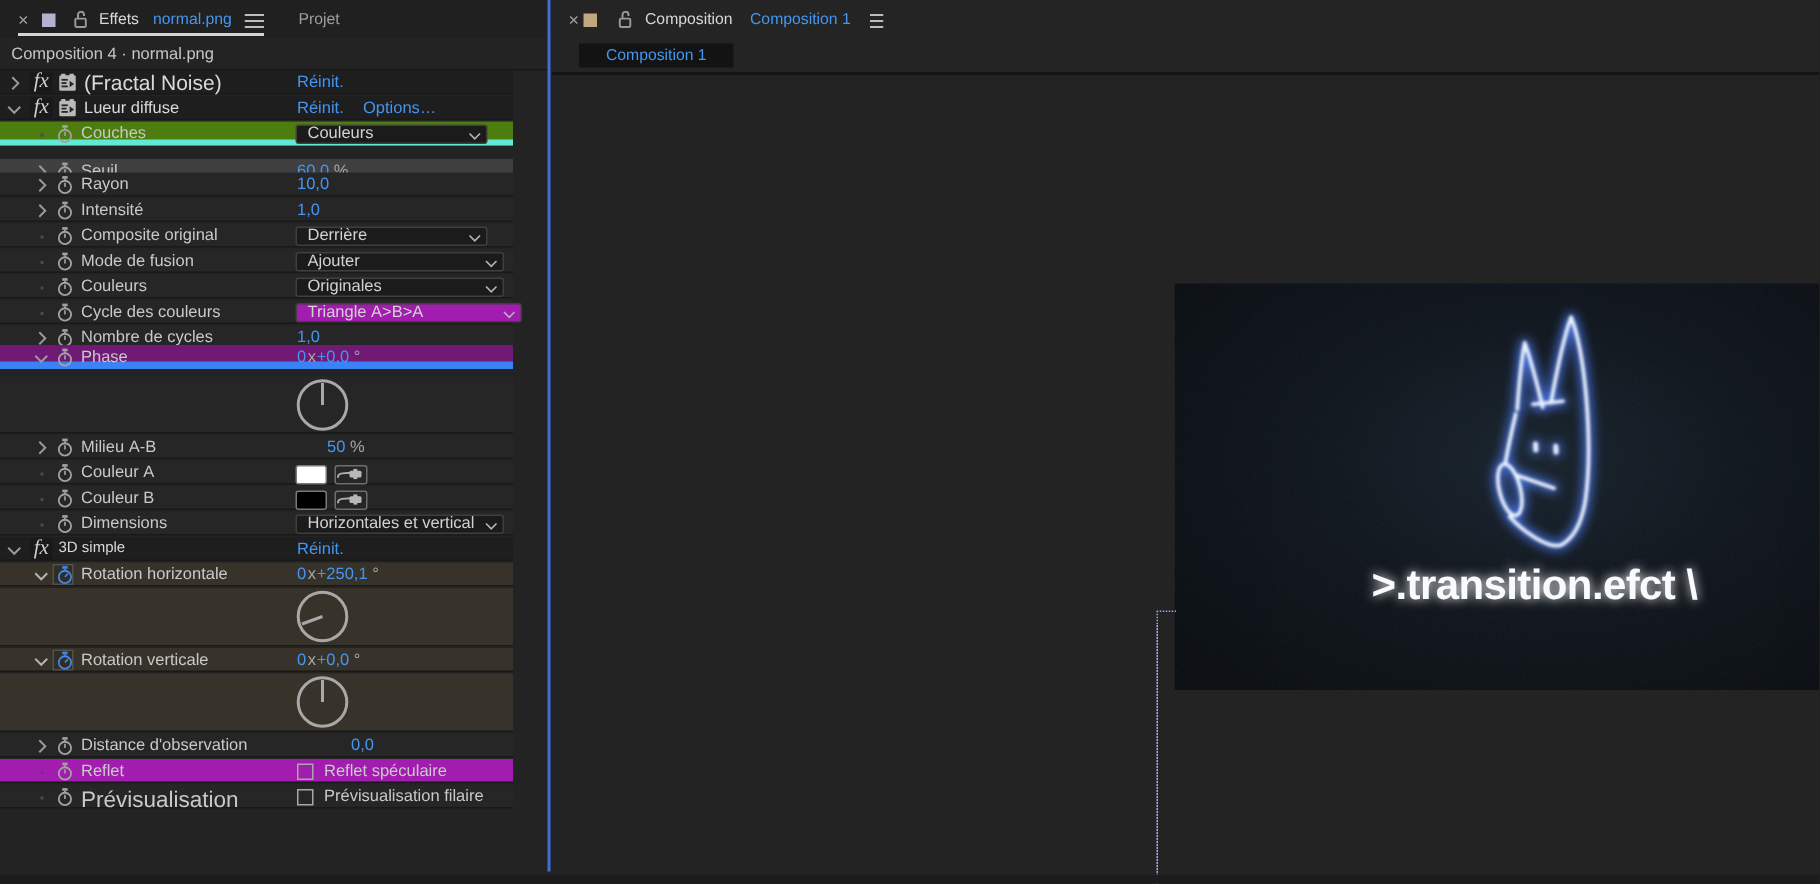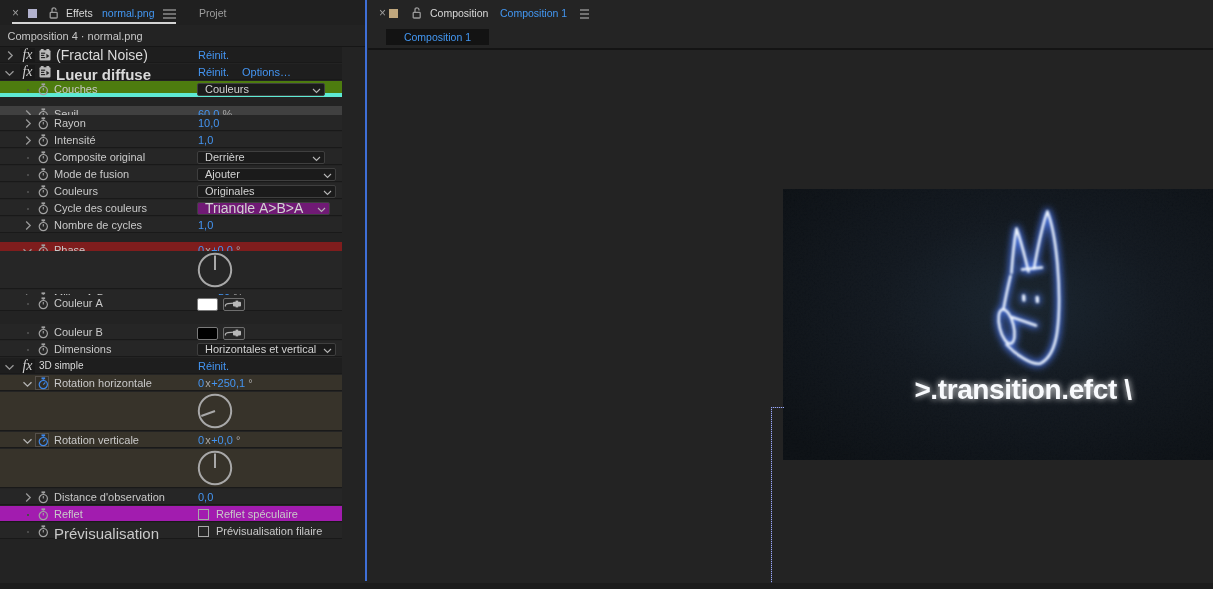--- a/index.html
+++ b/index.html
@@ -51,21 +51,21 @@
     <div style="position:absolute;left:20px;top:1px;width:15px;height:14px;background:#191919;color:#cfcfcf;font:italic 14px 'Liberation Serif',serif;text-align:center;line-height:13px">fx</div>
     <svg style="position:absolute;left:39px;top:2px" width="12" height="12" viewBox="0 0 12 12">
       <rect x="0.5" y="1.2" width="11" height="10.3" rx="1" fill="#b9b9b9"></rect>
       <rect x="1.8" y="0" width="2.8" height="2.4" rx="0.5" fill="#b9b9b9"></rect>
       <rect x="7.4" y="0" width="2.8" height="2.4" rx="0.5" fill="#b9b9b9"></rect>
       <rect x="2" y="3.6" width="4.2" height="1.2" fill="#262626"></rect>
       <rect x="2" y="5.8" width="3.3" height="1.2" fill="#262626"></rect>
       <rect x="2" y="8" width="4.2" height="1.2" fill="#262626"></rect>
       <path d="M7.4 4.8 L10.4 7 L7.4 9.2 Z" fill="#262626"></path>
     </svg>
-    <div style="position:absolute;left:56px;top:2px;color:#dadada;font-size:15px;font-weight:bold;white-space:nowrap">Lueur&nbsp;diffuse</div>
+    <div style="position:absolute;left:56px;top:2px;color:#dadada;font-size:11px;font-weight:normal;white-space:nowrap">Lueur&nbsp;diffuse</div>
     <div style="position:absolute;left:198px;top:2px;font-size:11px;white-space:nowrap"><span style="color:#4495f2">Réinit.</span><span style="position:absolute;left:44px;color:#4495f2">Options…</span></div>
   </div>
 <div style="position:absolute;left:0;top:81px;width:342px;height:16px;background:#4d7c0f;border-bottom:4px solid #5eead4">
     <div style="position:absolute;left:27px;top:8px;width:2px;height:2px;background:#4a4a4a"></div>
     <svg style="position:absolute;left:38px;top:2px" width="11" height="13" viewBox="0 0 11 13">
       <circle cx="5.3" cy="7.6" r="4.1" fill="none" stroke="#a2a2a2" stroke-width="1.2"></circle>
       <rect x="3.5" y="0.4" width="3.6" height="1.8" fill="#a2a2a2"></rect>
       <line x1="5.3" y1="2.2" x2="5.3" y2="3.5" stroke="#a2a2a2" stroke-width="1.2"></line>
       <line x1="5.3" y1="7.6" x2="5.3" y2="4.9" stroke="#a2a2a2" stroke-width="1.1"></line>
     </svg>
@@ -154,38 +154,38 @@
   </div>
 <div style="position:absolute;left:0;top:200px;width:342px;height:16px;background:#262626;border-bottom:1px solid #191919">
     <div style="position:absolute;left:27px;top:8px;width:2px;height:2px;background:#4a4a4a"></div>
     <svg style="position:absolute;left:38px;top:2px" width="11" height="13" viewBox="0 0 11 13">
       <circle cx="5.3" cy="7.6" r="4.1" fill="none" stroke="#a2a2a2" stroke-width="1.2"></circle>
       <rect x="3.5" y="0.4" width="3.6" height="1.8" fill="#a2a2a2"></rect>
       <line x1="5.3" y1="2.2" x2="5.3" y2="3.5" stroke="#a2a2a2" stroke-width="1.2"></line>
       <line x1="5.3" y1="7.6" x2="5.3" y2="4.9" stroke="#a2a2a2" stroke-width="1.1"></line>
     </svg>
     <div style="position:absolute;left:54px;top:2px;color:#c9c9c9;font-size:11px;letter-spacing:0;white-space:nowrap">Cycle&nbsp;des&nbsp;couleurs</div>
-    <div style="position:absolute;left:197px;top:2px;width:133px;height:13px;background:#701a75;border:1px solid #3f3f3f;border-radius:2px;color:#d2d2d2;font-size:14px;line-height:11px;padding-left:7px;white-space:nowrap;overflow:hidden">Triangle&nbsp;A&gt;B&gt;A<svg style="position:absolute;right:3px;top:3px" width="9" height="8" viewBox="0 0 9 8">
+    <div style="position:absolute;left:197px;top:2px;width:151px;height:13px;background:#a21caf;border:1px solid #3f3f3f;border-radius:2px;color:#d2d2d2;font-size:11px;line-height:11px;padding-left:7px;white-space:nowrap;overflow:hidden">Triangle&nbsp;A&gt;B&gt;A<svg style="position:absolute;right:3px;top:3px" width="9" height="8" viewBox="0 0 9 8">
         <path d="M1,2 L4.5,5.5 L8,2" fill="none" stroke="#b5b5b5" stroke-width="1.1"></path>
       </svg></div>
   </div>
 <div style="position:absolute;left:0;top:217px;width:342px;height:16px;background:#262626;border-bottom:1px solid #191919">
     <svg style="position:absolute;left:23px;top:3px" width="11" height="11" viewBox="0 0 11 11">
       <path d="M3.2,1.5 L7.2,5.5 L3.2,9.5" fill="none" stroke="#9a9a9a" stroke-width="1.3"></path>
     </svg>
     <svg style="position:absolute;left:38px;top:2px" width="11" height="13" viewBox="0 0 11 13">
       <circle cx="5.3" cy="7.6" r="4.1" fill="none" stroke="#a2a2a2" stroke-width="1.2"></circle>
       <rect x="3.5" y="0.4" width="3.6" height="1.8" fill="#a2a2a2"></rect>
       <line x1="5.3" y1="2.2" x2="5.3" y2="3.5" stroke="#a2a2a2" stroke-width="1.2"></line>
       <line x1="5.3" y1="7.6" x2="5.3" y2="4.9" stroke="#a2a2a2" stroke-width="1.1"></line>
     </svg>
     <div style="position:absolute;left:54px;top:2px;color:#c9c9c9;font-size:11px;letter-spacing:0;white-space:nowrap">Nombre&nbsp;de&nbsp;cycles</div>
     <div style="position:absolute;left:198px;top:2px;font-size:11px;white-space:nowrap"><span style="color:#4495f2;">1,0</span></div>
   </div>
-<div style="position:absolute;left:0;top:242px;width:342px;height:16px;background:#7f1d1d;border-bottom:1px solid #3b82f6">
+<div style="position:absolute;left:0;top:230px;width:342px;height:16px;background:#701a75;border-bottom:5px solid #3b82f6">
     <svg style="position:absolute;left:22px;top:4px" width="11" height="11" viewBox="0 0 11 11">
       <path d="M1.5,3.2 L5.5,7.2 L9.5,3.2" fill="none" stroke="#9a9a9a" stroke-width="1.3"></path>
     </svg>
     <svg style="position:absolute;left:38px;top:2px" width="11" height="13" viewBox="0 0 11 13">
       <circle cx="5.3" cy="7.6" r="4.1" fill="none" stroke="#a2a2a2" stroke-width="1.2"></circle>
       <rect x="3.5" y="0.4" width="3.6" height="1.8" fill="#a2a2a2"></rect>
       <line x1="5.3" y1="2.2" x2="5.3" y2="3.5" stroke="#a2a2a2" stroke-width="1.2"></line>
       <line x1="5.3" y1="7.6" x2="5.3" y2="4.9" stroke="#a2a2a2" stroke-width="1.1"></line>
     </svg>
     <div style="position:absolute;left:54px;top:2px;color:#c9c9c9;font-size:11px;letter-spacing:0;white-space:nowrap">Phase</div>
@@ -198,21 +198,21 @@
     </svg>
     <svg style="position:absolute;left:38px;top:2px" width="11" height="13" viewBox="0 0 11 13">
       <circle cx="5.3" cy="7.6" r="4.1" fill="none" stroke="#a2a2a2" stroke-width="1.2"></circle>
       <rect x="3.5" y="0.4" width="3.6" height="1.8" fill="#a2a2a2"></rect>
       <line x1="5.3" y1="2.2" x2="5.3" y2="3.5" stroke="#a2a2a2" stroke-width="1.2"></line>
       <line x1="5.3" y1="7.6" x2="5.3" y2="4.9" stroke="#a2a2a2" stroke-width="1.1"></line>
     </svg>
     <div style="position:absolute;left:54px;top:2px;color:#c9c9c9;font-size:11px;letter-spacing:0;white-space:nowrap">Milieu&nbsp;A-B</div>
     <div style="position:absolute;left:198px;top:2px;font-size:11px;white-space:nowrap"><span style="color:#4495f2;padding-left:20px;">50</span><span style="color:#a8a8a8;">&nbsp;%</span></div>
   </div>
-<div style="position:absolute;left:0;top:295px;width:342px;height:16px;background:#262626;border-bottom:1px solid #191919">
+<div style="position:absolute;left:0;top:307px;width:342px;height:16px;background:#262626;border-bottom:1px solid #191919">
     <div style="position:absolute;left:27px;top:8px;width:2px;height:2px;background:#4a4a4a"></div>
     <svg style="position:absolute;left:38px;top:2px" width="11" height="13" viewBox="0 0 11 13">
       <circle cx="5.3" cy="7.6" r="4.1" fill="none" stroke="#a2a2a2" stroke-width="1.2"></circle>
       <rect x="3.5" y="0.4" width="3.6" height="1.8" fill="#a2a2a2"></rect>
       <line x1="5.3" y1="2.2" x2="5.3" y2="3.5" stroke="#a2a2a2" stroke-width="1.2"></line>
       <line x1="5.3" y1="7.6" x2="5.3" y2="4.9" stroke="#a2a2a2" stroke-width="1.1"></line>
     </svg>
     <div style="position:absolute;left:54px;top:2px;color:#c9c9c9;font-size:11px;letter-spacing:0;white-space:nowrap">Couleur&nbsp;A</div>
     <div style="position:absolute;left:197px;top:2.5px;width:21px;height:13px;background:#fff;border:1.5px solid #7a7a7a;border-radius:2px"></div>
     <div style="position:absolute;left:223px;top:2.5px;width:22px;height:13px;border:1.5px solid #6e6e6e;border-radius:2px">
@@ -296,21 +296,21 @@
     <svg style="position:absolute;left:23px;top:3px" width="11" height="11" viewBox="0 0 11 11">
       <path d="M3.2,1.5 L7.2,5.5 L3.2,9.5" fill="none" stroke="#9a9a9a" stroke-width="1.3"></path>
     </svg>
     <svg style="position:absolute;left:38px;top:2px" width="11" height="13" viewBox="0 0 11 13">
       <circle cx="5.3" cy="7.6" r="4.1" fill="none" stroke="#a2a2a2" stroke-width="1.2"></circle>
       <rect x="3.5" y="0.4" width="3.6" height="1.8" fill="#a2a2a2"></rect>
       <line x1="5.3" y1="2.2" x2="5.3" y2="3.5" stroke="#a2a2a2" stroke-width="1.2"></line>
       <line x1="5.3" y1="7.6" x2="5.3" y2="4.9" stroke="#a2a2a2" stroke-width="1.1"></line>
     </svg>
     <div style="position:absolute;left:54px;top:2px;color:#c9c9c9;font-size:11px;letter-spacing:0;white-space:nowrap">Distance&nbsp;d'observation</div>
-    <div style="position:absolute;left:198px;top:2px;font-size:11px;white-space:nowrap"><span style="color:#4495f2;">0,0</span></div>
+    <div style="position:absolute;left:198px;top:2px;font-size:11px;white-space:nowrap"><span style="color:#4495f2;margin-left:36px;">0,0</span></div>
   </div>
 <div style="position:absolute;left:0;top:506px;width:342px;height:16px;background:#a21caf;border-bottom:1px solid #191919">
     <div style="position:absolute;left:27px;top:8px;width:2px;height:2px;background:#4a4a4a"></div>
     <svg style="position:absolute;left:38px;top:2px" width="11" height="13" viewBox="0 0 11 13">
       <circle cx="5.3" cy="7.6" r="4.1" fill="none" stroke="#a2a2a2" stroke-width="1.2"></circle>
       <rect x="3.5" y="0.4" width="3.6" height="1.8" fill="#a2a2a2"></rect>
       <line x1="5.3" y1="2.2" x2="5.3" y2="3.5" stroke="#a2a2a2" stroke-width="1.2"></line>
       <line x1="5.3" y1="7.6" x2="5.3" y2="4.9" stroke="#a2a2a2" stroke-width="1.1"></line>
     </svg>
     <div style="position:absolute;left:54px;top:2px;color:#c9c9c9;font-size:11px;letter-spacing:0;white-space:nowrap">Reflet</div>

